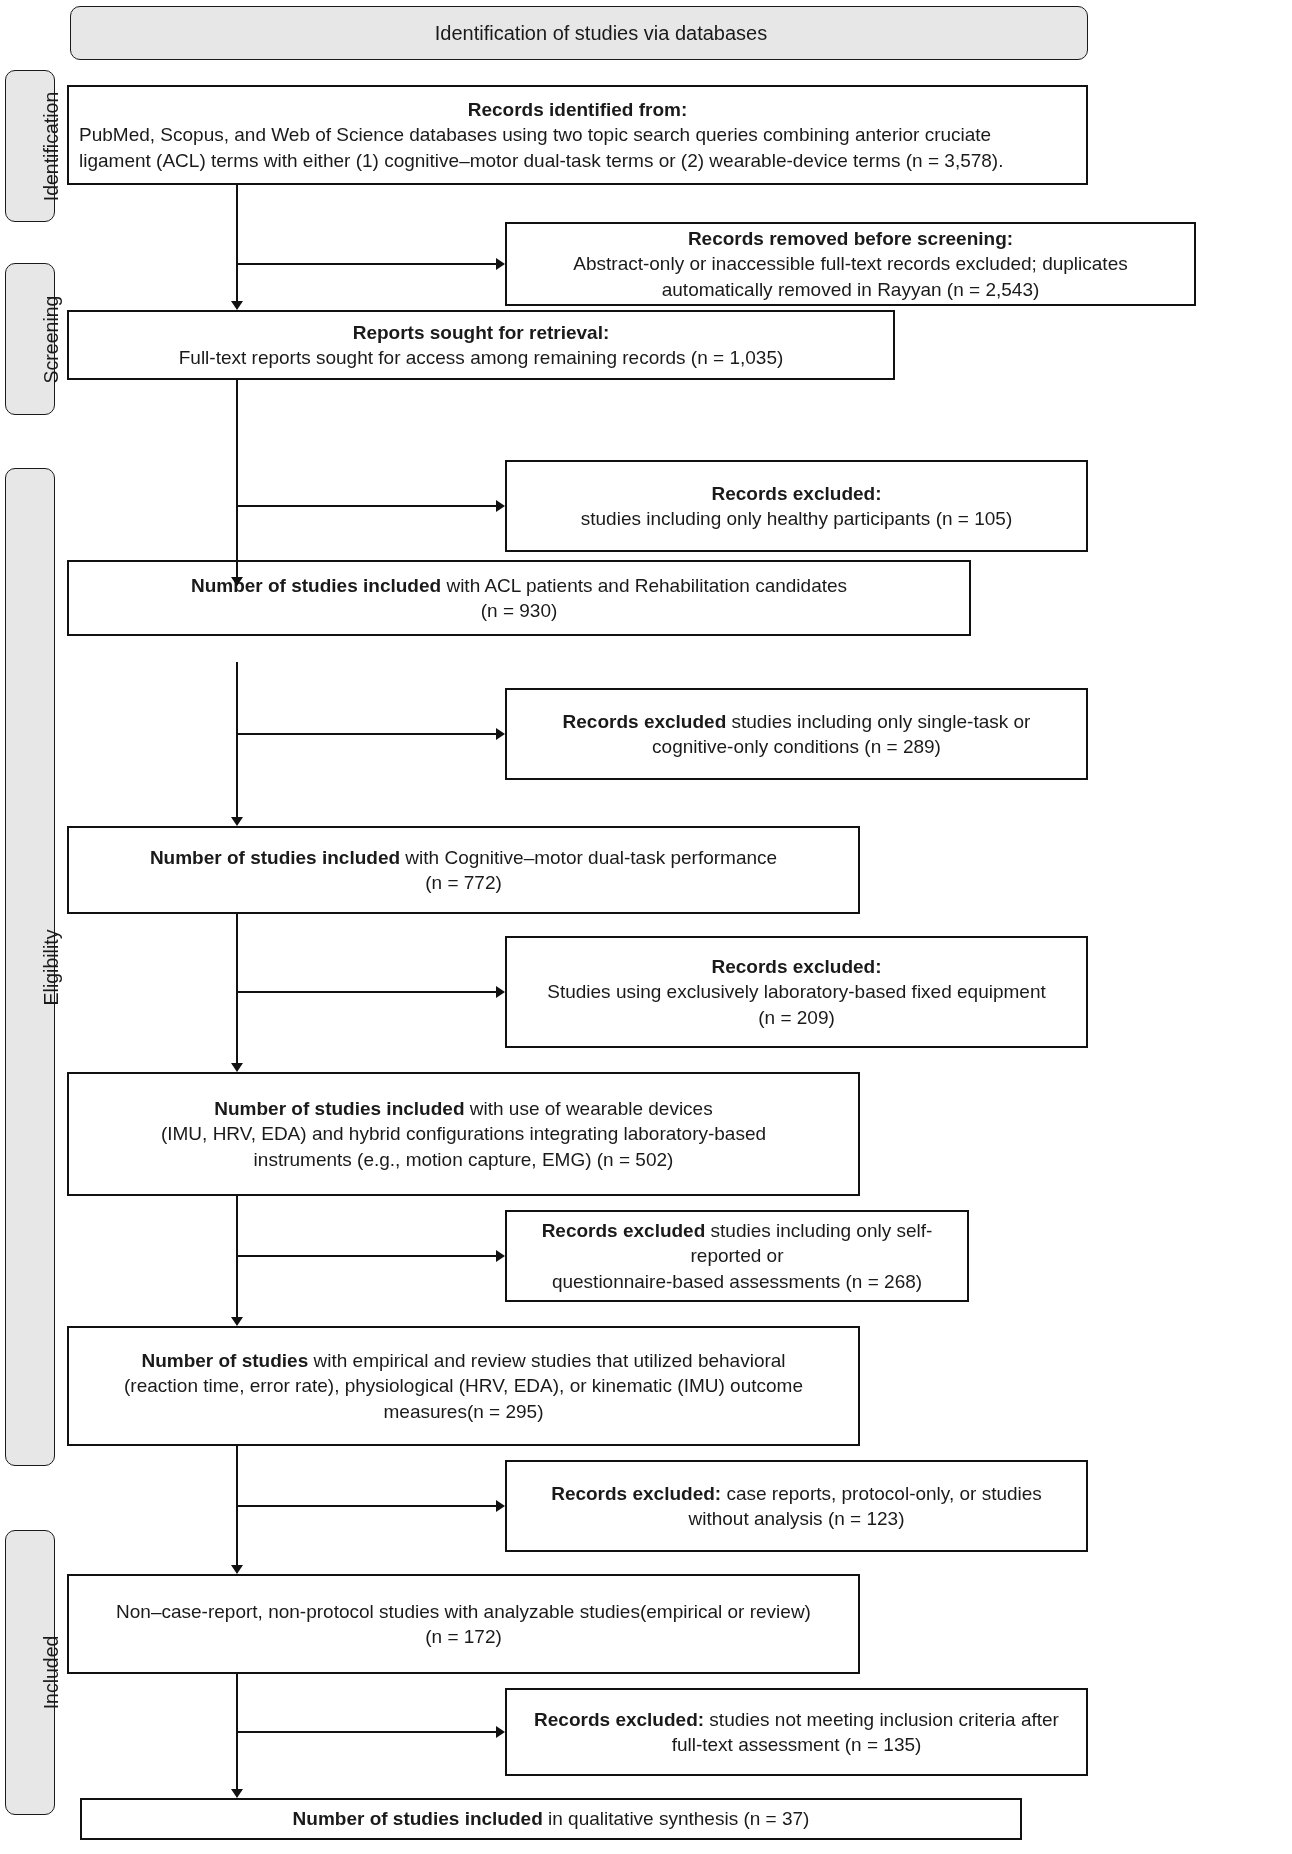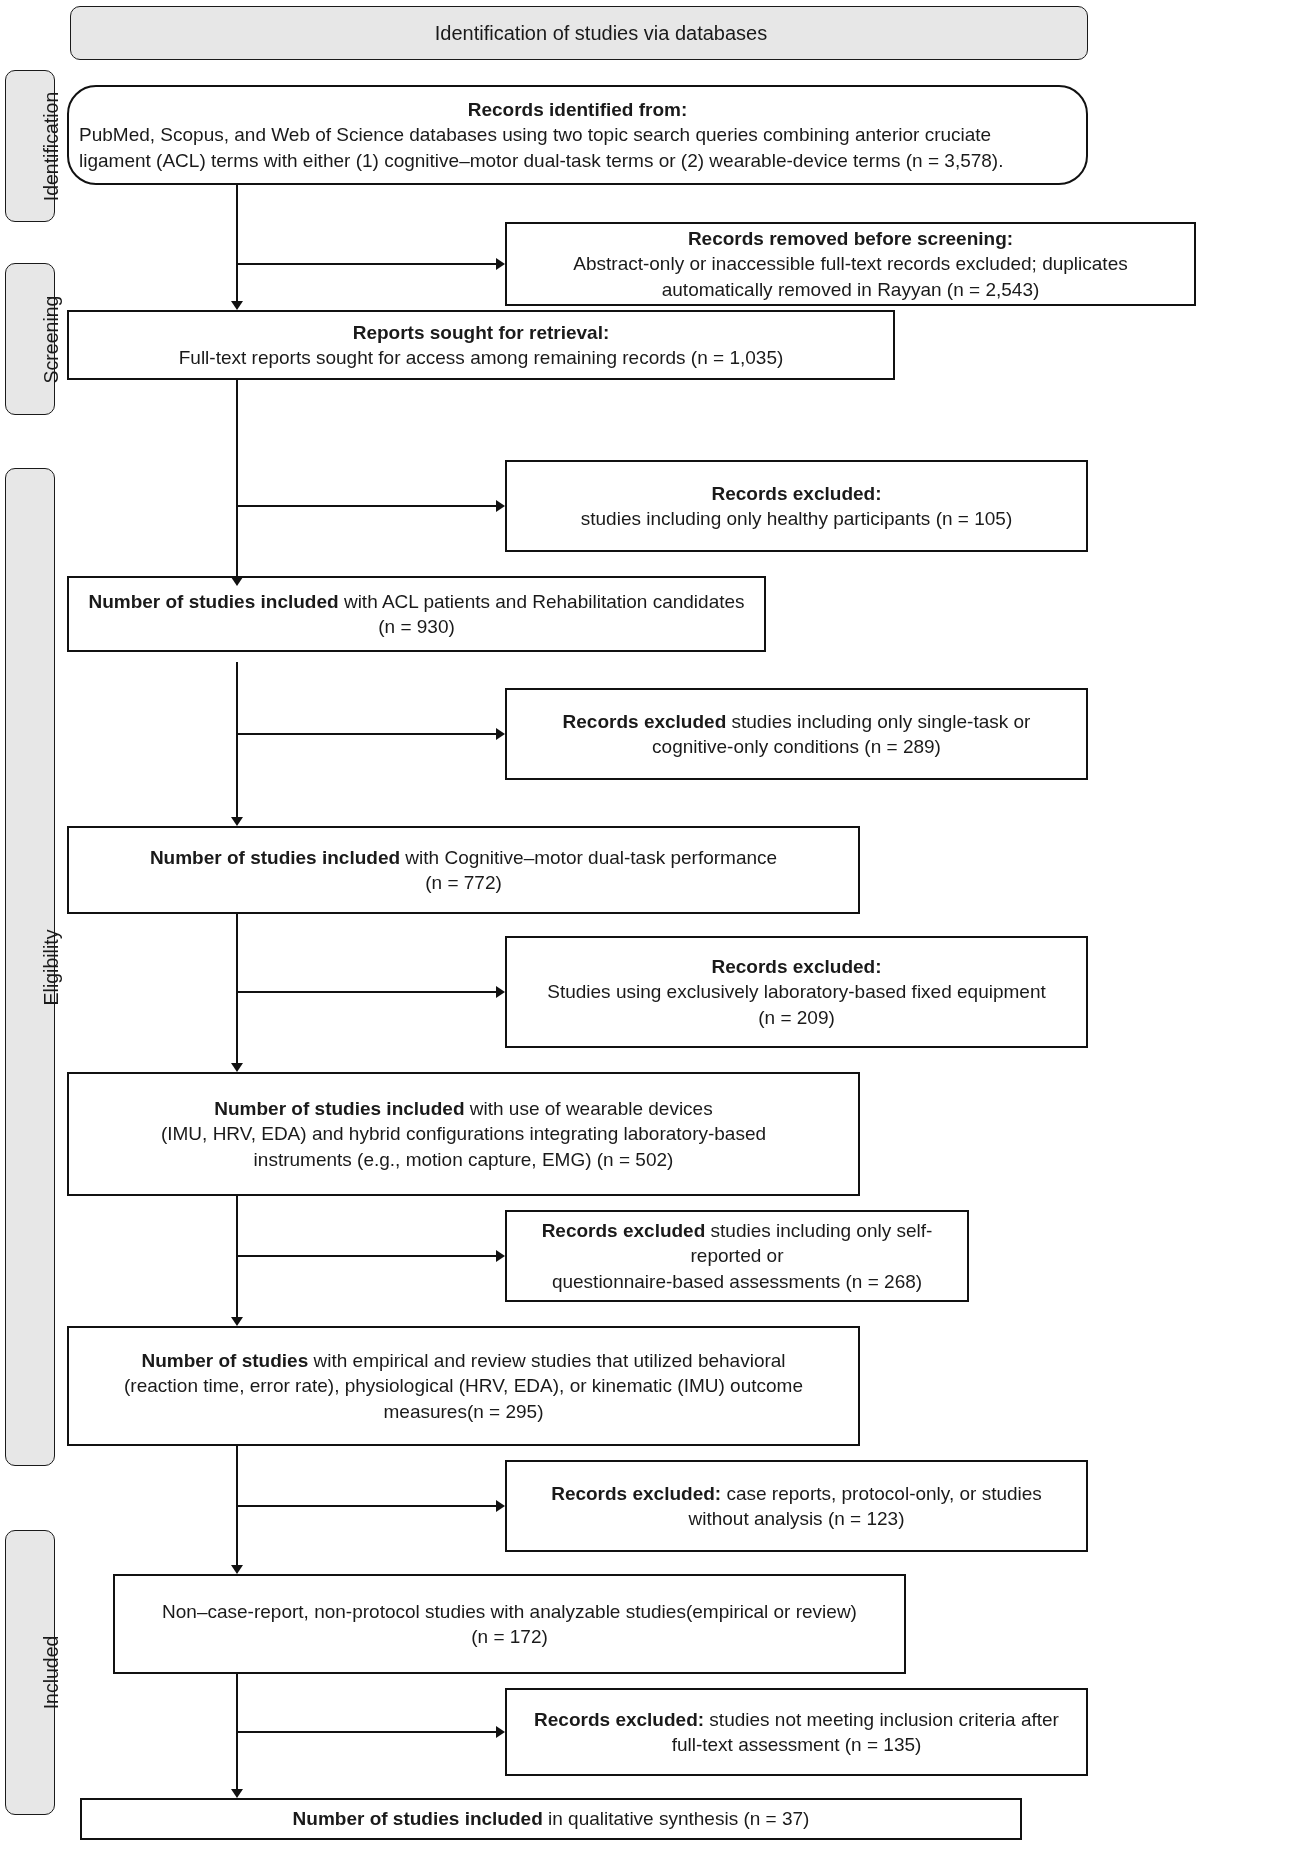--- a/index.html
+++ b/index.html
@@ -57,32 +57,32 @@
   <div class="grayband sideband" style="left:5px; top:263px; width:50px; height:152px;">
     <span>Screening</span>
   </div>
   <div class="grayband sideband" style="left:5px; top:468px; width:50px; height:998px;">
     <span>Eligibility</span>
   </div>
   <div class="grayband sideband" style="left:5px; top:1530px; width:50px; height:285px;">
     <span>Included</span>
   </div>
 
-  <div class="flowbox align-left" style="left:67px; top:85px; width:1021px; height:100px;border-radius:29px;">
+  <div class="flowbox align-left" style="left:67px; top:85px; width:1021px; height:100px;">
     <div class="box-title">Records identified from:</div>
     <p class="box-body">PubMed, Scopus, and Web of Science databases using two topic search queries combining anterior cruciate
 ligament (ACL) terms with either (1) cognitive–motor dual-task terms or (2) wearable-device terms (n = 3,578).</p>
   </div>
 
   <div class="flowbox" style="left:67px; top:310px; width:828px; height:70px;">
     <div class="box-title">Reports sought for retrieval:</div>
     <p class="box-body">Full-text reports sought for access among remaining records (n = 1,035)</p>
   </div>
 
-  <div class="flowbox" style="left:67px; top:576px; width:699px; height:76px;">
+  <div class="flowbox" style="left:67px; top:560px; width:904px; height:76px;">
     <p class="box-body"><b>Number of studies included</b><span> with ACL patients and Rehabilitation candidates
 (n = 930)</span></p>
   </div>
 
   <div class="flowbox" style="left:67px; top:826px; width:793px; height:88px;">
     <p class="box-body"><b>Number of studies included</b><span> with Cognitive–motor dual-task performance
 (n = 772)</span></p>
   </div>
 
   <div class="flowbox" style="left:67px; top:1072px; width:793px; height:124px;">
@@ -90,21 +90,21 @@
 (IMU, HRV, EDA) and hybrid configurations integrating laboratory-based
 instruments (e.g., motion capture, EMG) (n = 502)</span></p>
   </div>
 
   <div class="flowbox" style="left:67px; top:1326px; width:793px; height:120px;">
     <p class="box-body"><b>Number of studies</b><span> with empirical and review studies that utilized behavioral
 (reaction time, error rate), physiological (HRV, EDA), or kinematic (IMU) outcome
 measures(n = 295)</span></p>
   </div>
 
-  <div class="flowbox" style="left:67px; top:1574px; width:793px; height:100px;margin-left:46px;">
+  <div class="flowbox" style="left:67px; top:1574px; width:793px; height:100px;">
     <p class="box-body"><b></b><span>Non–case-report, non-protocol studies with analyzable studies(empirical or review)
 (n = 172)</span></p>
   </div>
 
   <div class="flowbox" style="left:80px; top:1798px; width:942px; height:42px;">
     <p class="box-body"><b>Number of studies included</b><span> in qualitative synthesis (n = 37)</span></p>
   </div>
 
   <div class="flowbox" style="left:505px; top:222px; width:691px; height:84px;">
     <div class="box-title">Records removed before screening:</div>

